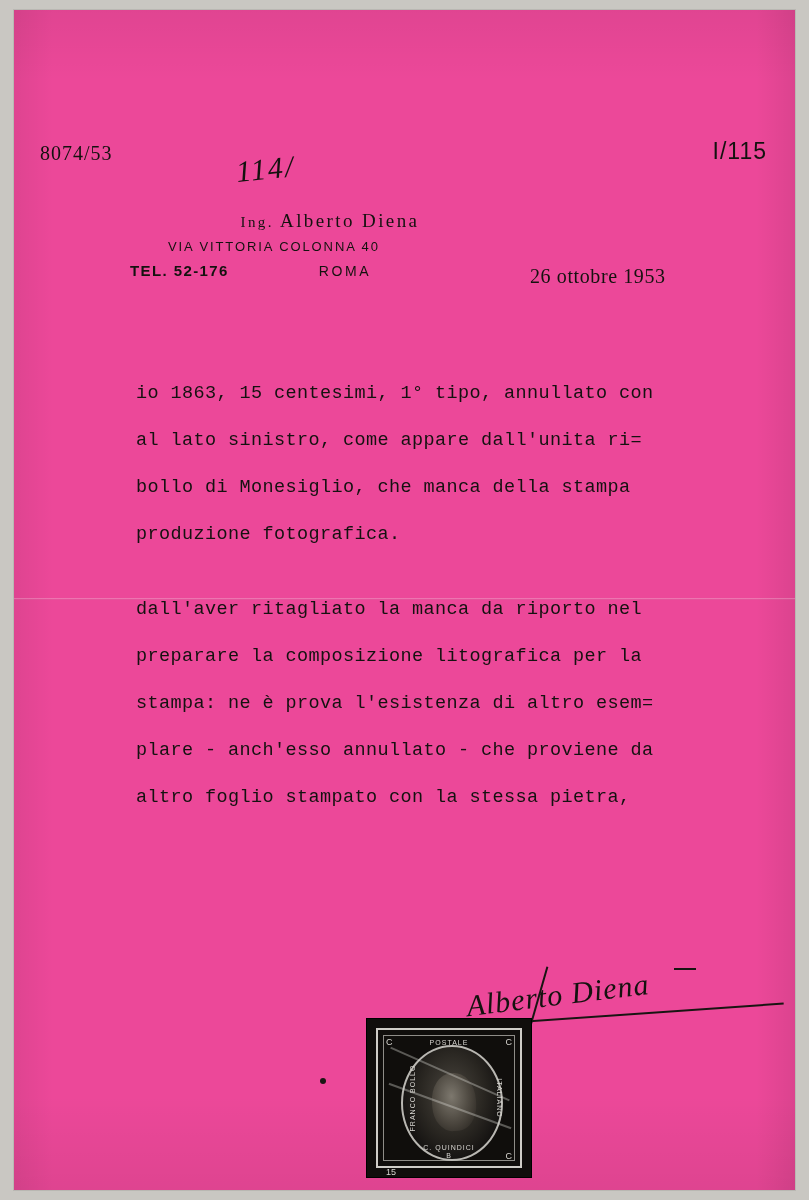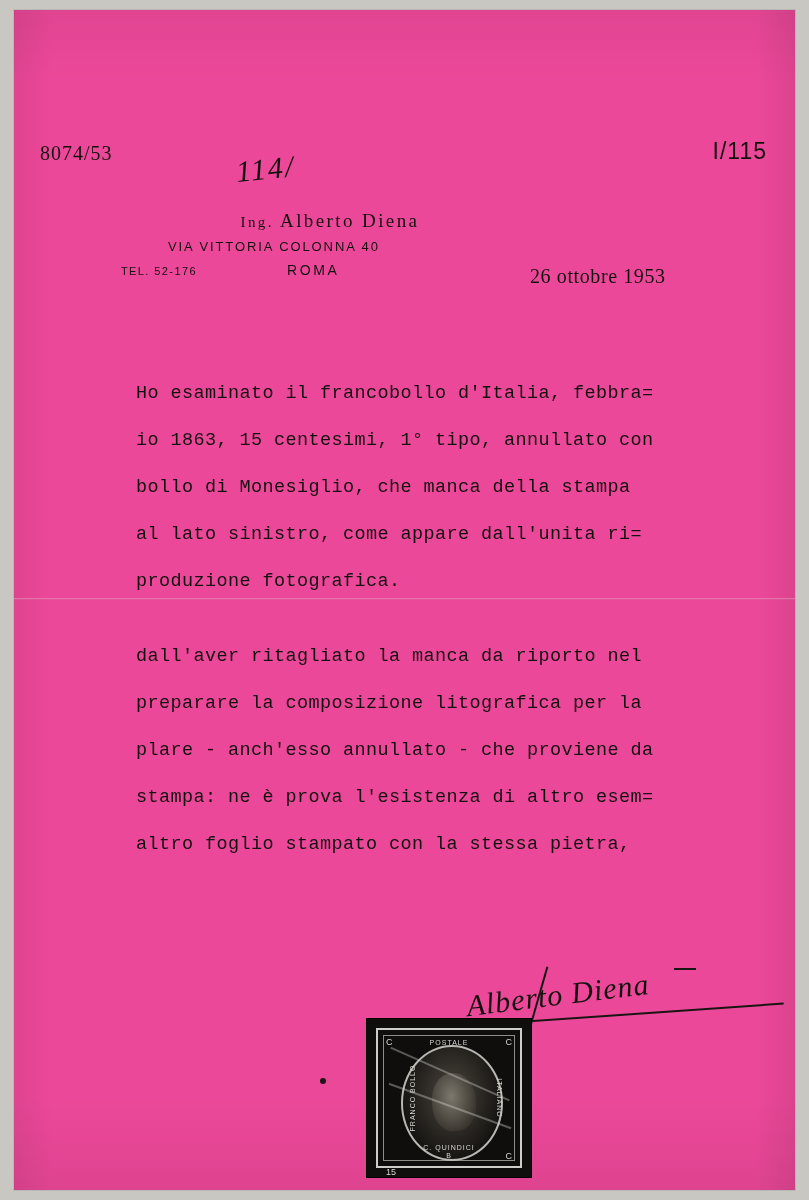--- a/index.html
+++ b/index.html
@@ -104,23 +104,24 @@
     white-space: nowrap;
   }
   .lh-line3 {
     margin-top: 8px;
     display: flex;
     align-items: baseline;
     font-family: "Liberation Sans", sans-serif;
     white-space: nowrap;
   }
   .lh-tel {
-    font-size: 11px;
+    font-size: 15px;
     letter-spacing: 1.4px;
-    margin-left: 1px;
+    margin-left: 10px;
+    font-weight: bold;
   }
   .lh-city {
     font-size: 14px;
     letter-spacing: 2.6px;
     margin-left: 90px;
   }
   .date {
     position: absolute;
     left: 516px;
     top: 255px;
@@ -309,31 +310,30 @@
       <div class="lh-line3 ink">
         <span class="lh-tel">TEL. 52-176</span>
         <span class="lh-city">ROMA</span>
       </div>
     </div>
 
     <div class="date ink">26 ottobre 1953</div>
 
     <div class="body-text">
       <div class="para para-1">
-        <div class="tline">Ho esaminato il francobollo d'Italia, febbra=</div>
         <div class="tline">io 1863, 15 centesimi, 1° tipo, annullato con</div>
+        <div class="tline">al lato sinistro, come appare dall'unita ri=</div>
         <div class="tline">bollo di Monesiglio, che manca della stampa</div>
-        <div class="tline">al lato sinistro, come appare dall'unita ri=</div>
         <div class="tline">produzione fotografica.</div>
       </div>
       <div class="para para-2">
         <div class="tline">dall'aver ritagliato la manca da riporto nel</div>
         <div class="tline">preparare la composizione litografica per la</div>
+        <div class="tline">stampa: ne è prova l'esistenza di altro esem=</div>
         <div class="tline">plare - anch'esso annullato - che proviene da</div>
-        <div class="tline">stampa: ne è prova l'esistenza di altro esem=</div>
         <div class="tline">altro foglio stampato con la stessa pietra,</div>
       </div>
     </div>
 
     <div class="signature ink">Alberto Diena</div>
     <div class="sig-stroke"></div>
     <div class="sig-stroke2"></div>
     <div class="sig-dash"></div>
 
     <div class="ink-dot"></div>

